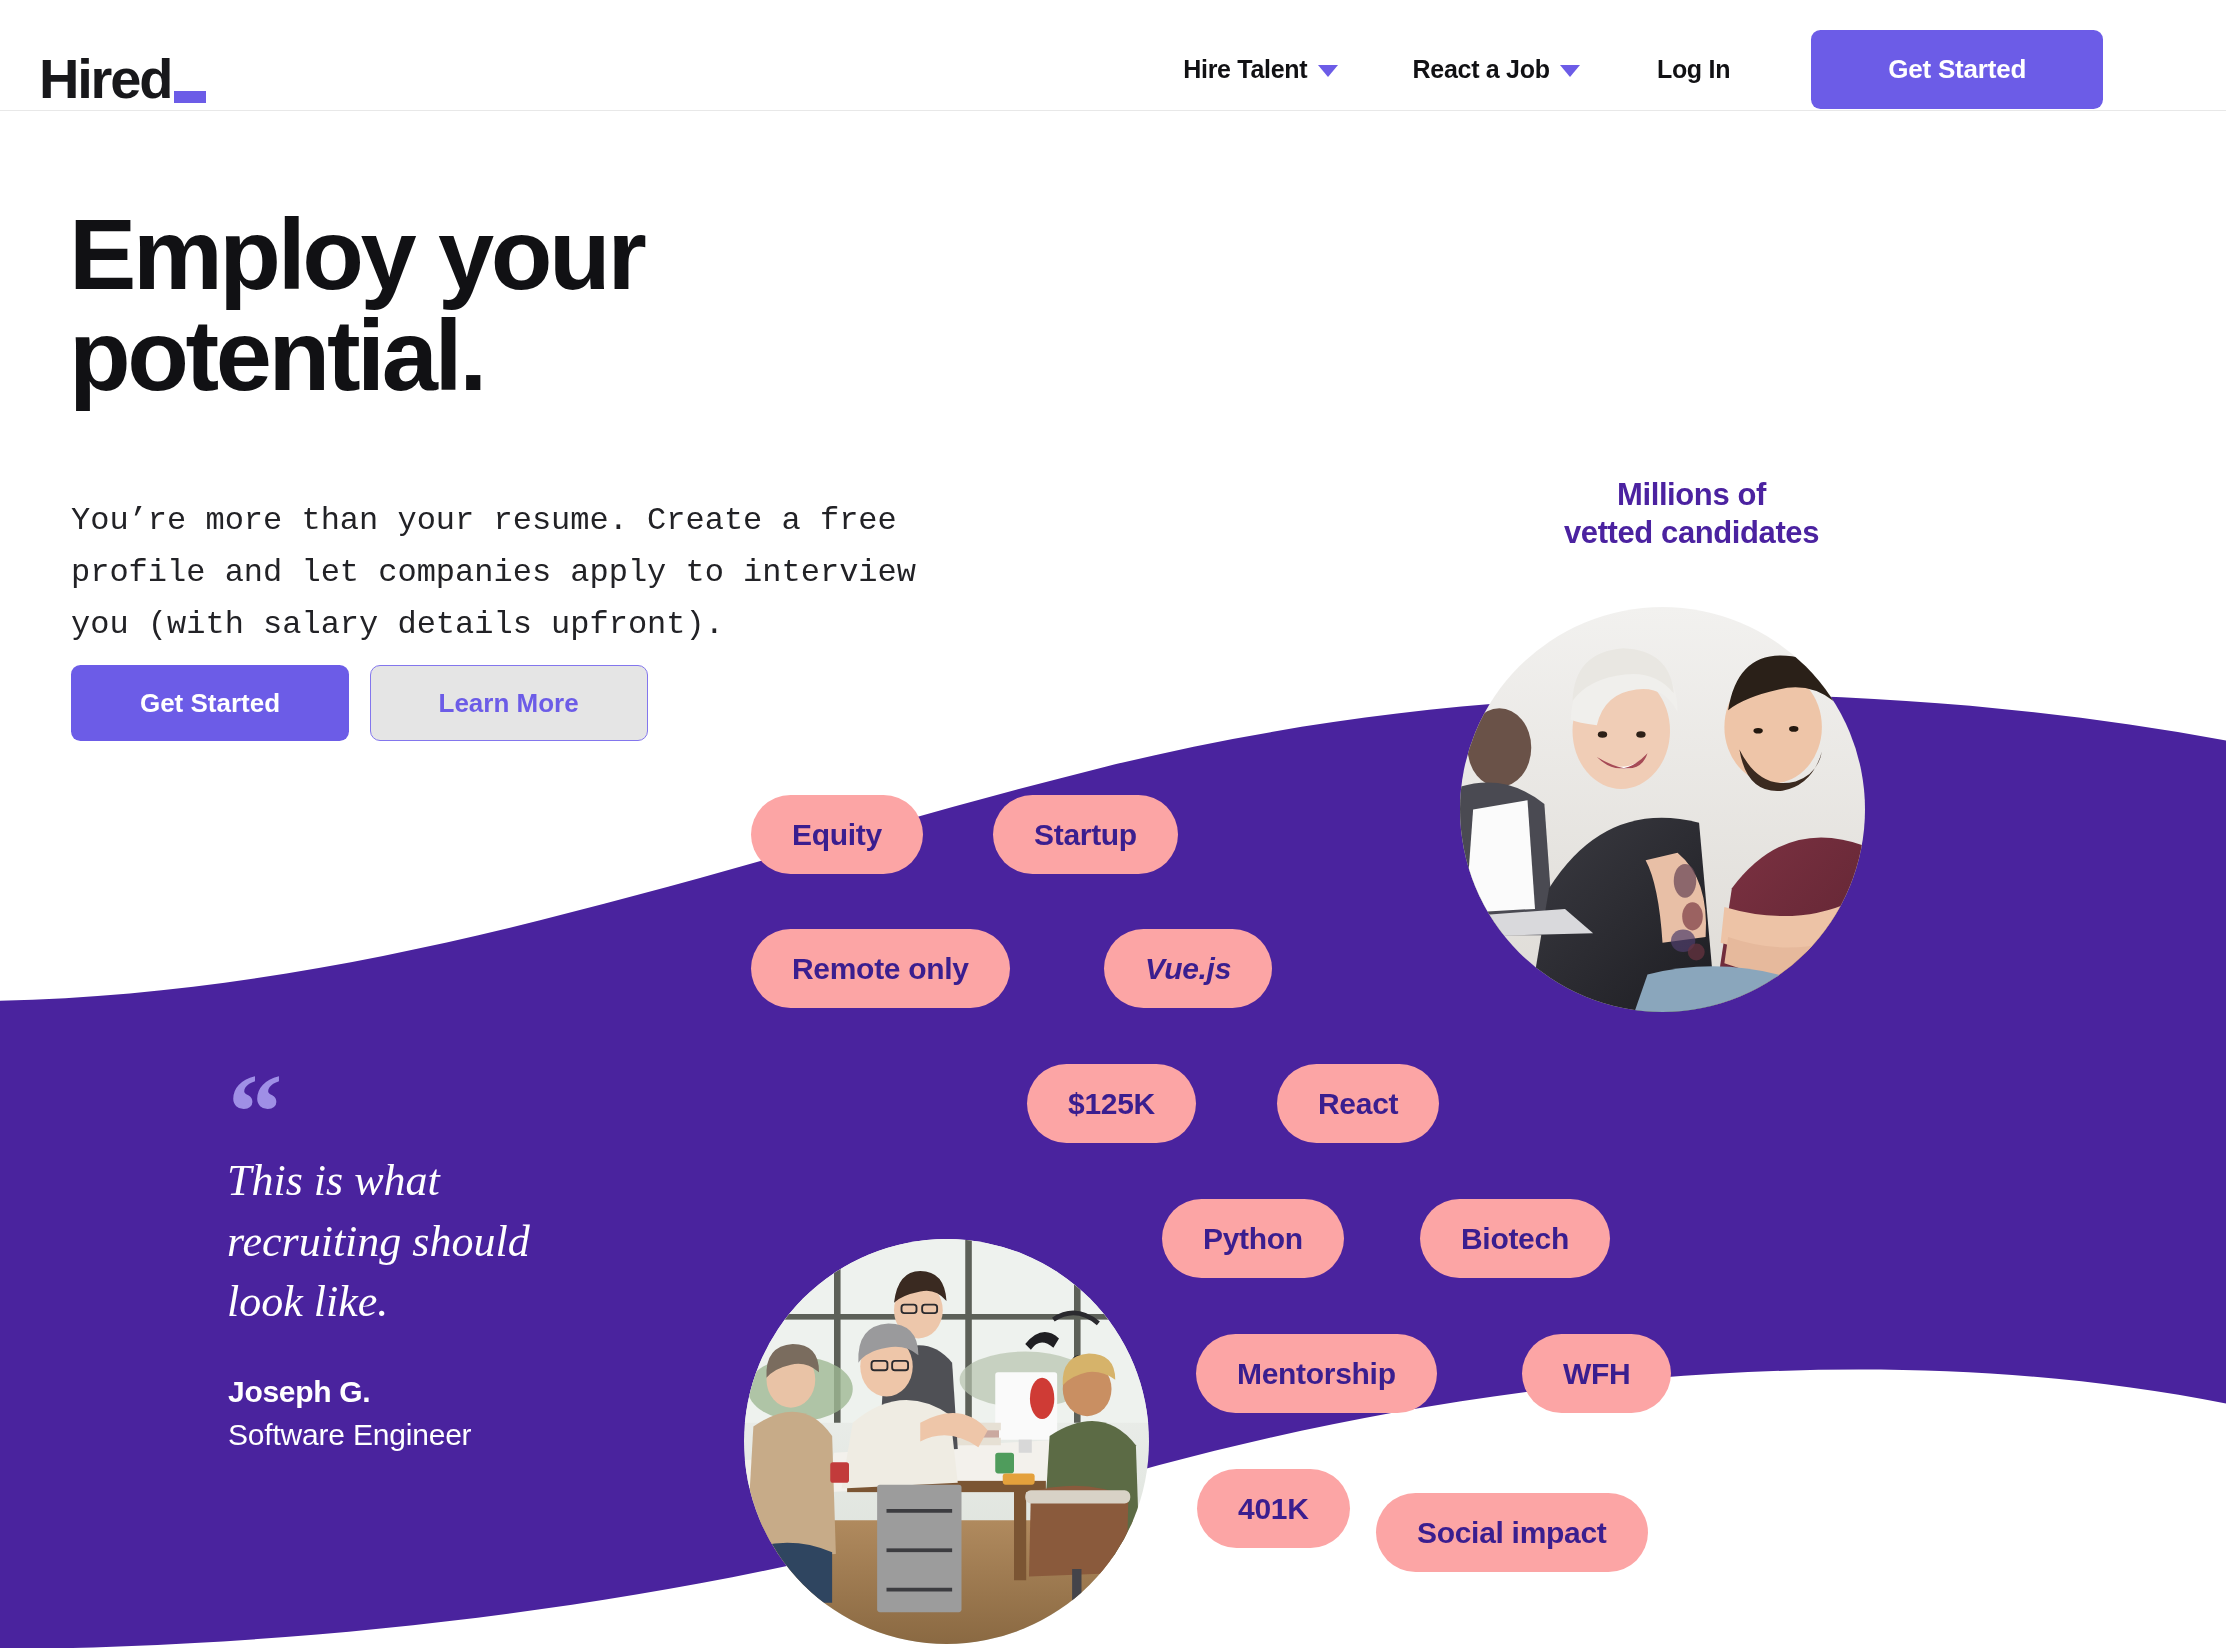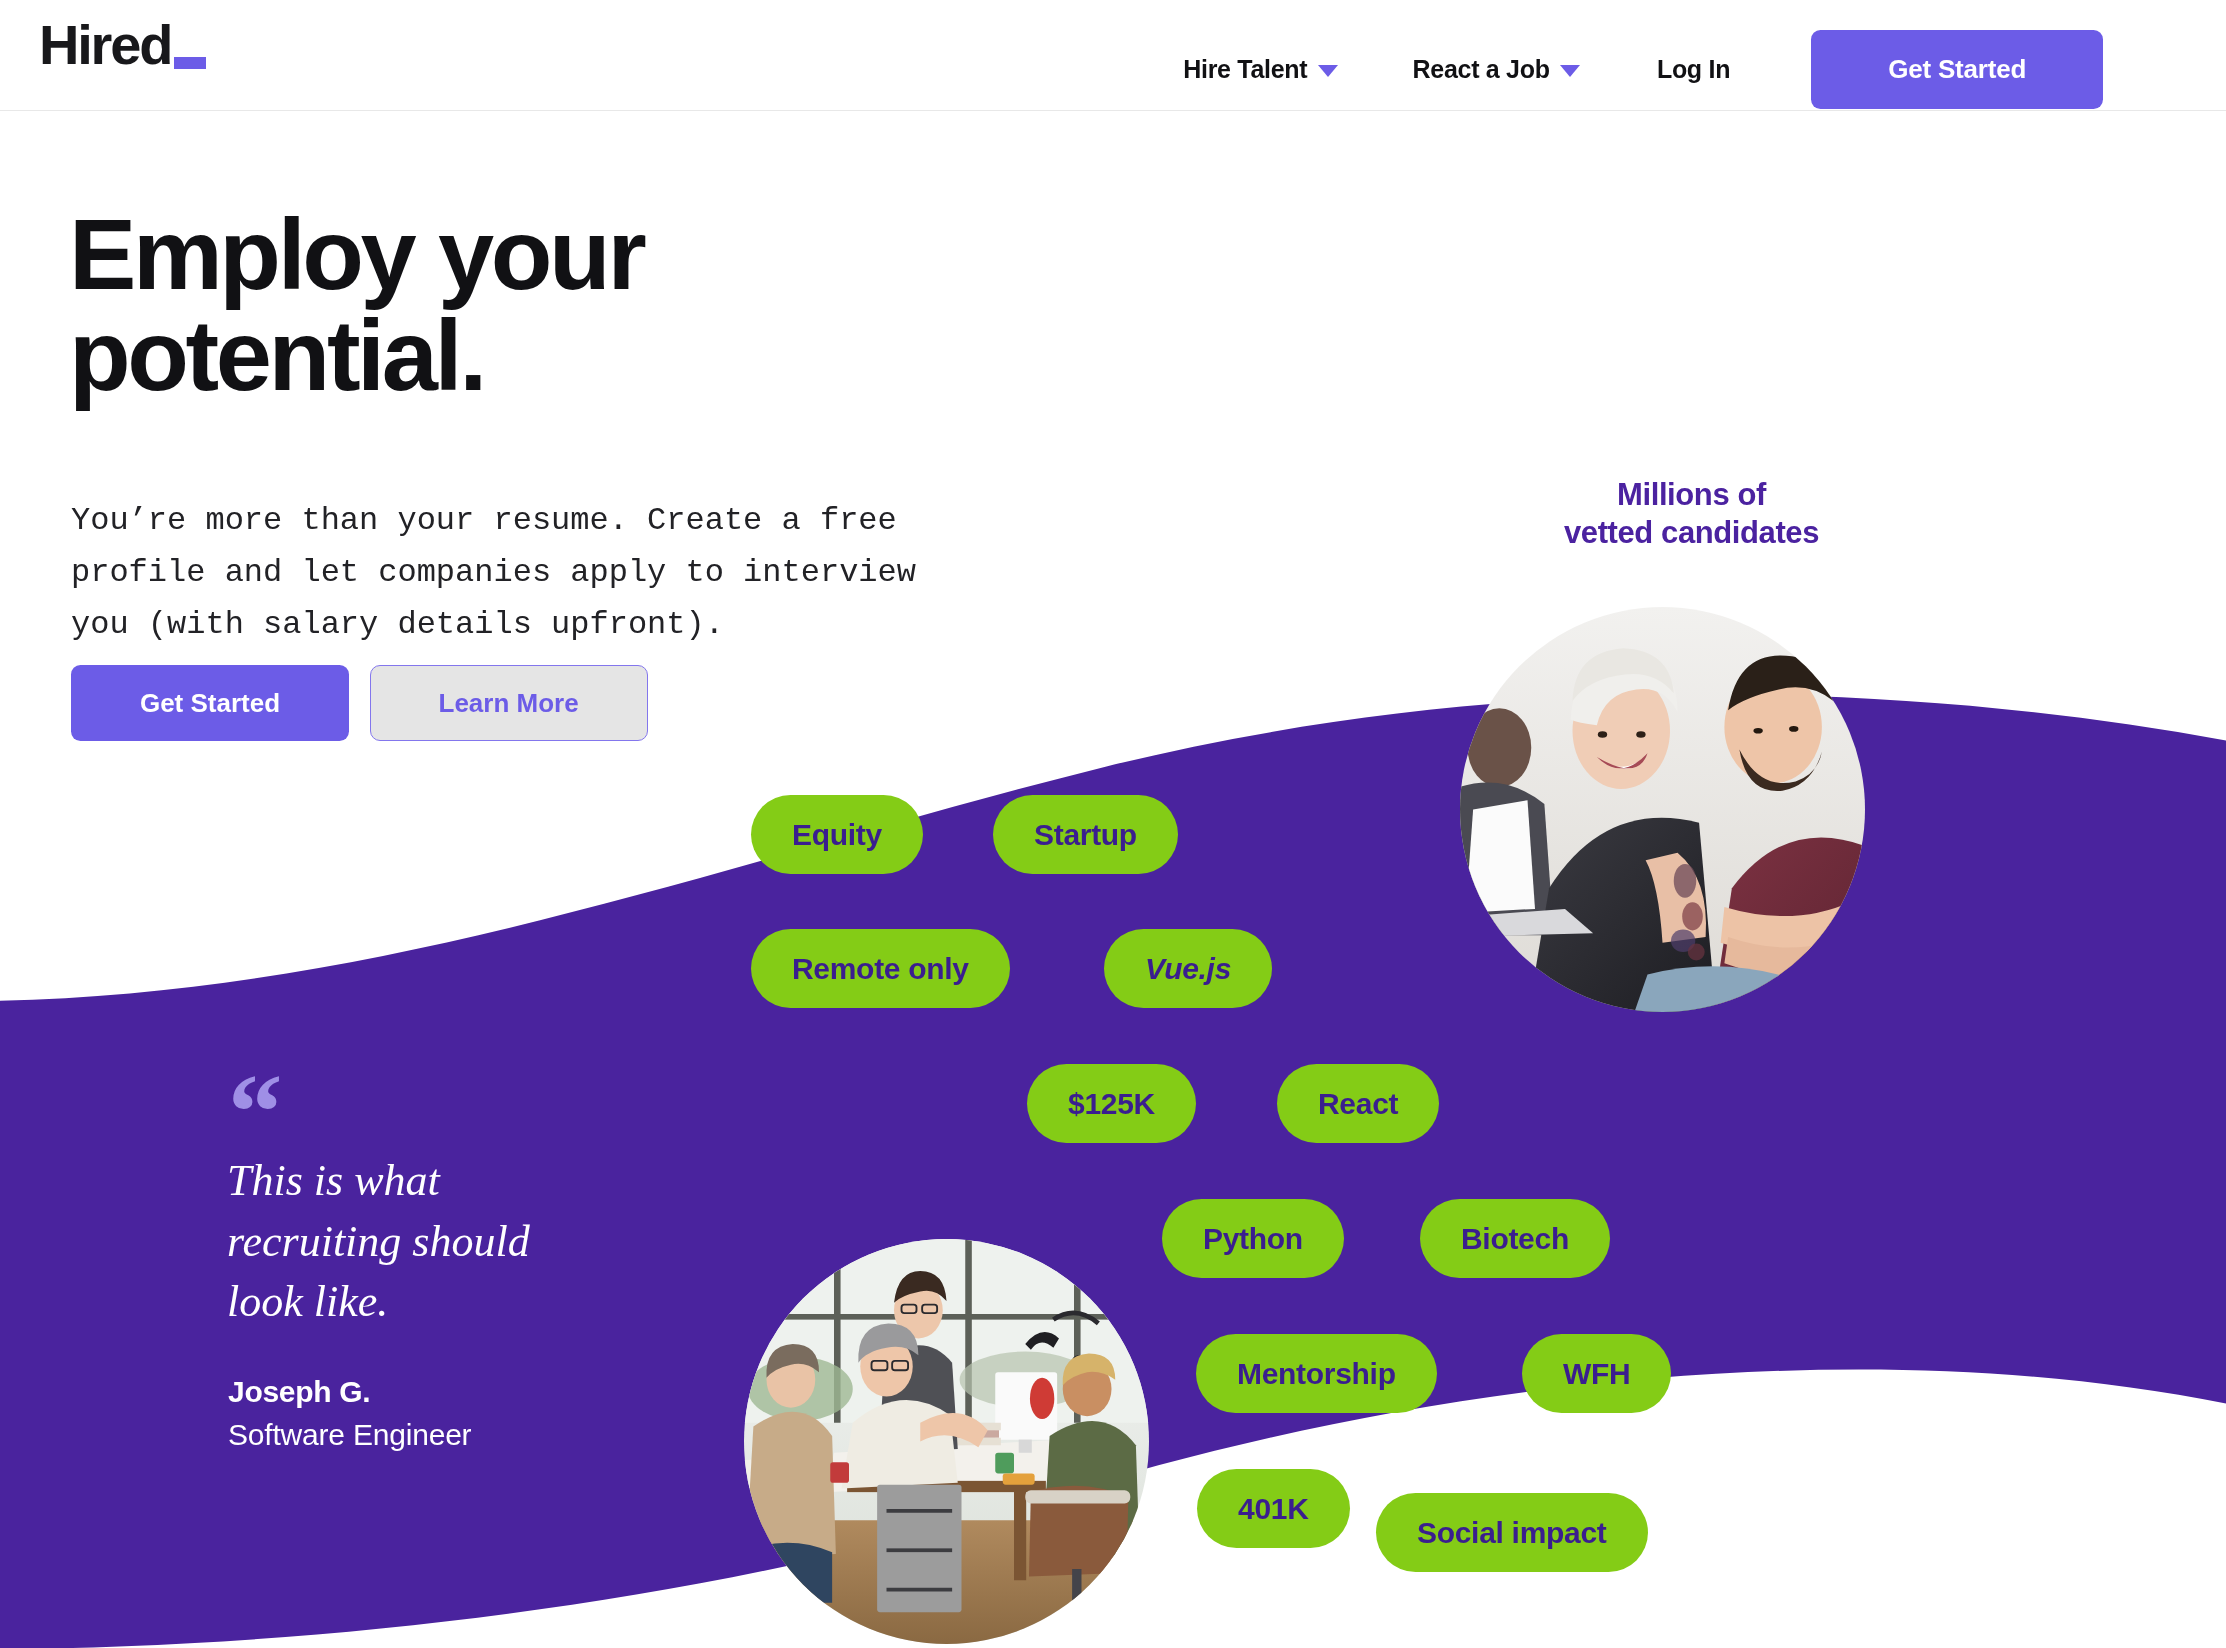--- a/index.html
+++ b/index.html
@@ -38,20 +38,21 @@
     display: flex;
     align-items: flex-end;
   }
   .logo-text {
     font-size: 56px;
     font-weight: 700;
     letter-spacing: -2.2px;
     color: #18181b;
     line-height: 1;
     font-family: "Liberation Sans", sans-serif;
+    margin-top: 34px;
   }
   .logo-underscore {
     width: 32px;
     height: 12px;
     background: #6C5CE7;
     margin-left: 2.8px;
     margin-bottom: 3.7px;
   }
 
   .nav {
@@ -256,21 +257,21 @@
     font-size: 30px;
     font-weight: 400;
     color: #ffffff;
     letter-spacing: -0.2px;
     z-index: 30;
   }
 
   
   .pill {
     position: absolute;
-    background: #84cc16;
+    background: #fca5a5;
     border-radius: 56px;
     color: #3A1E8F;
     font-size: 30px;
     font-weight: 700;
     letter-spacing: -0.3px;
     display: flex;
     align-items: center;
     justify-content: center;
     height: 79px;
     z-index: 45;

